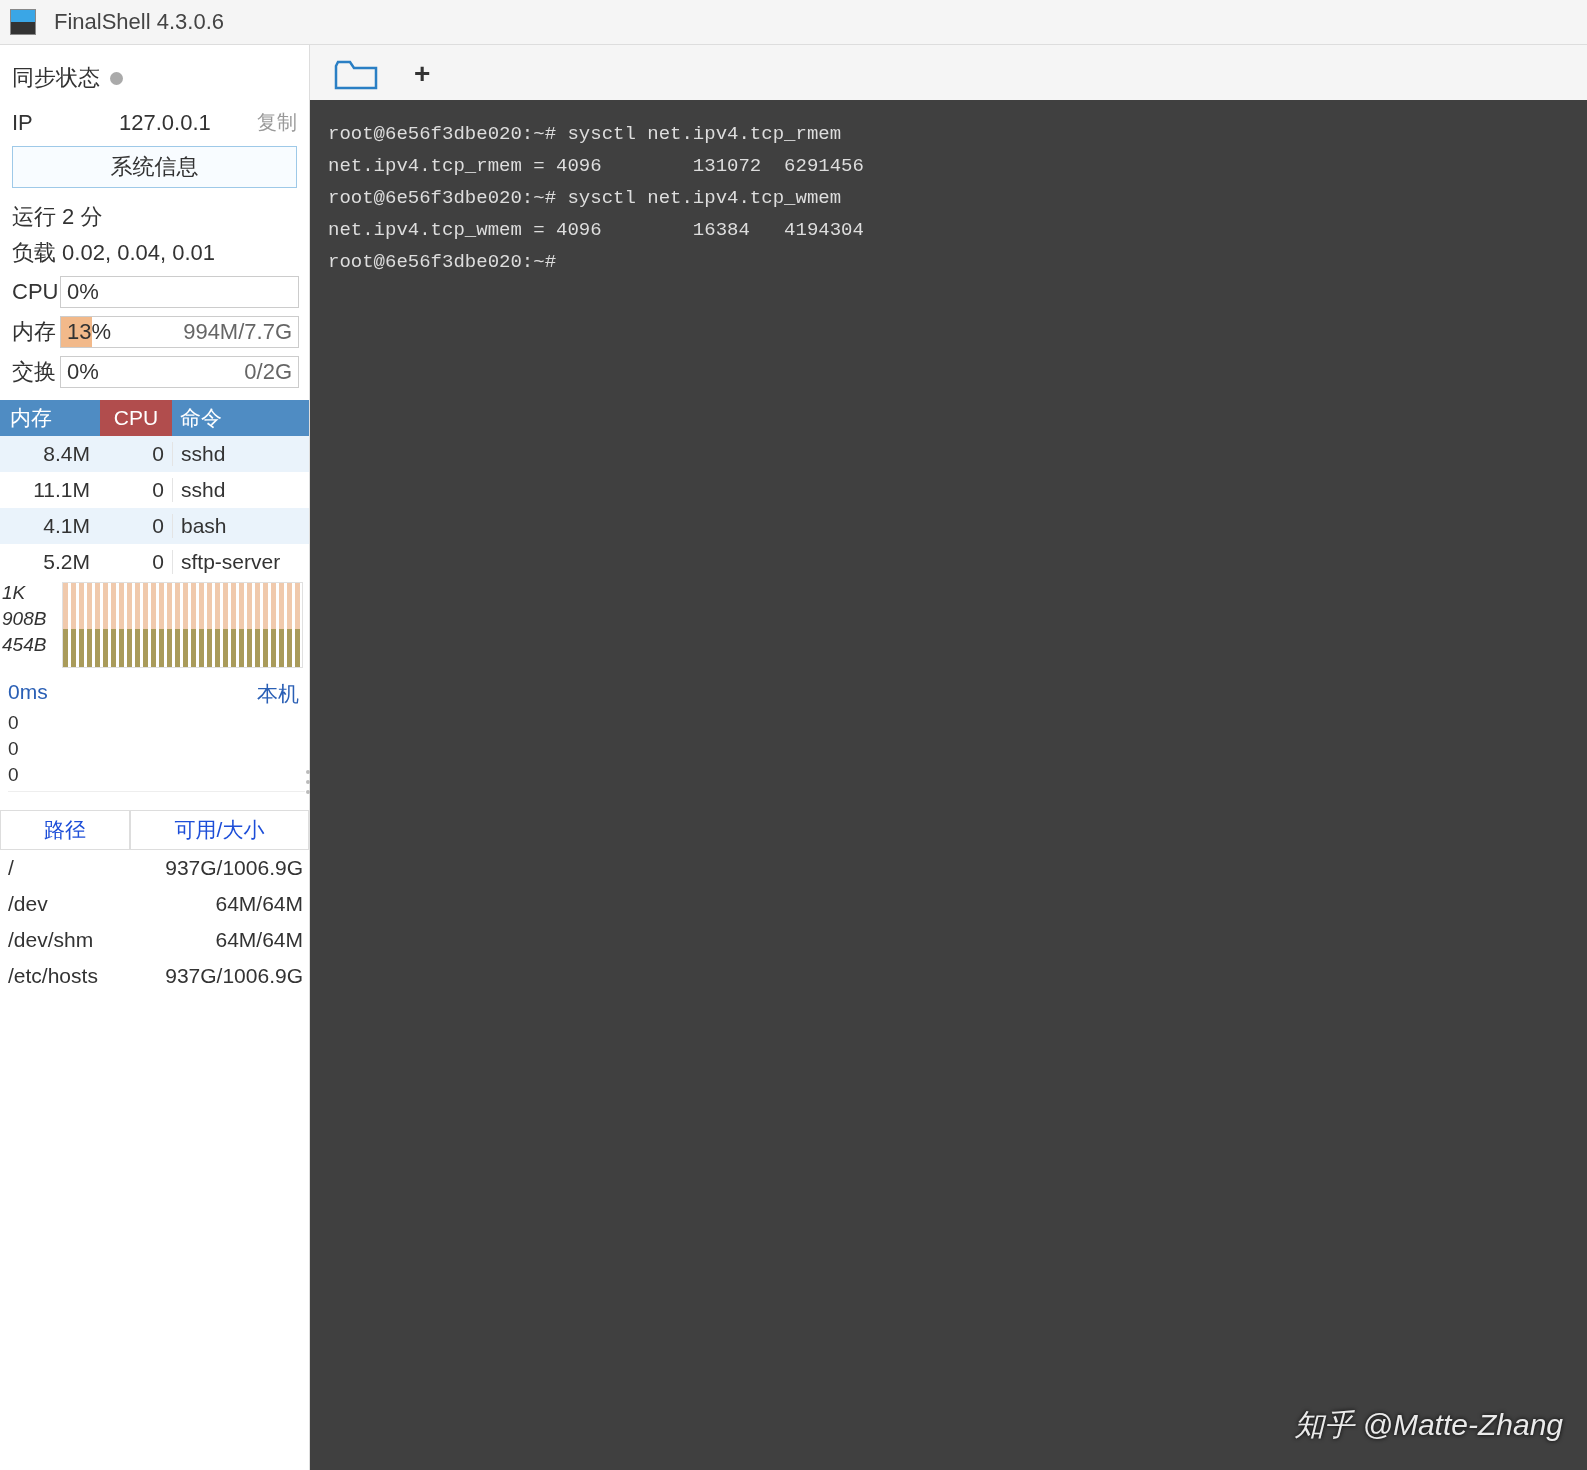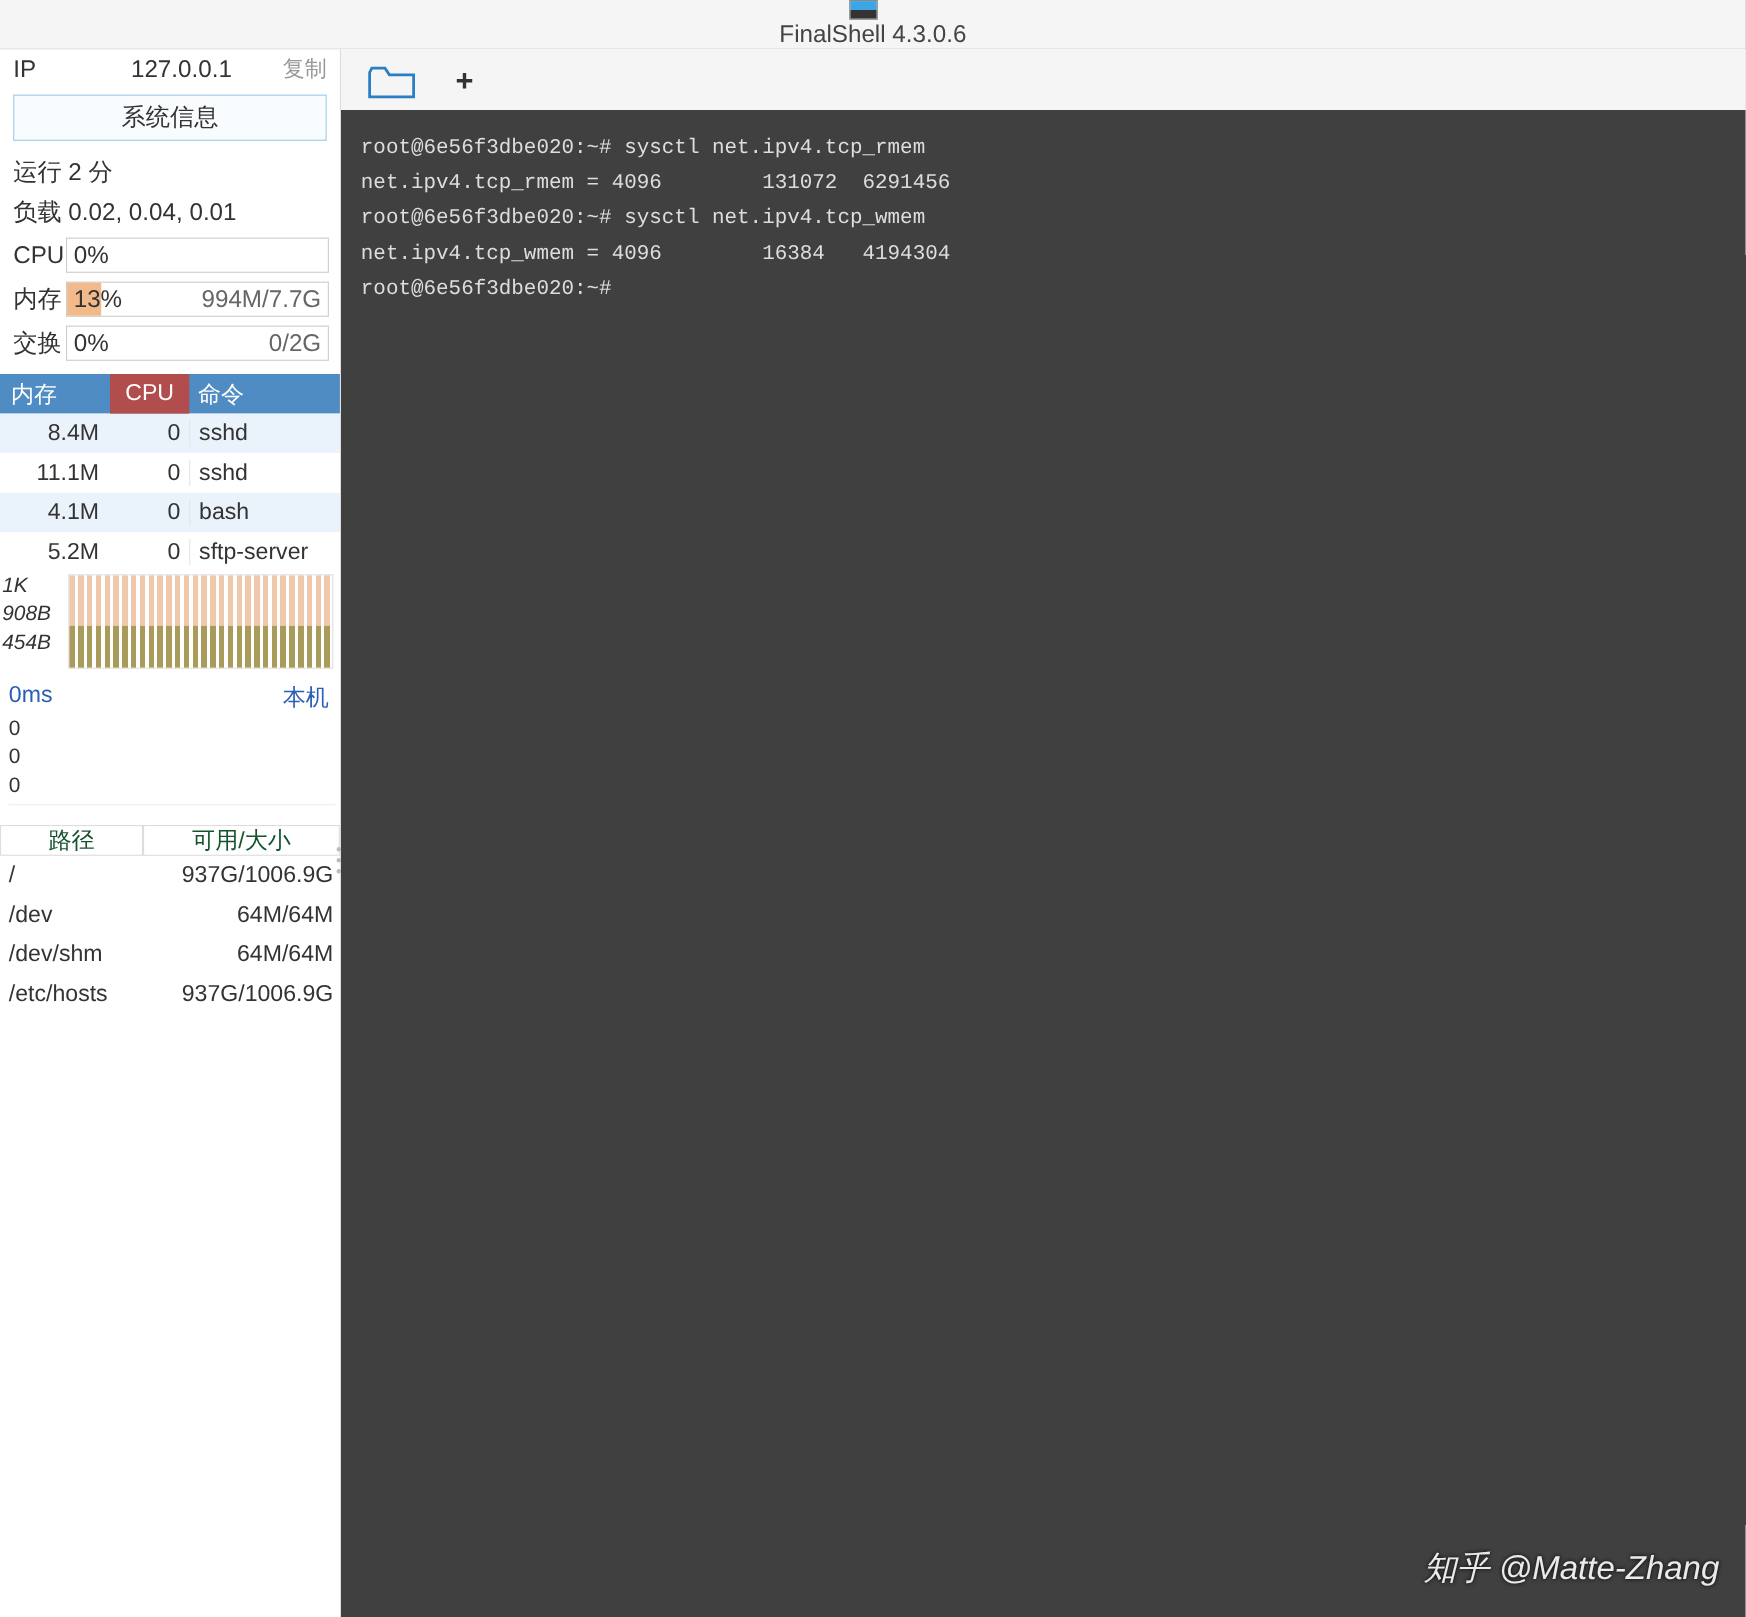--- a/index.html
+++ b/index.html
@@ -12,21 +12,20 @@
       overflow: hidden;
       position: relative;
     }
     .titlebar {
       height: 45px;
       background: #f5f5f5;
       border-bottom: 1px solid #ddd;
       display: flex;
       align-items: center;
       padding: 0 10px;
-      flex-direction: column;
     }
     .titlebar .app-icon {
       width: 26px; height: 26px;
       margin-right: 18px;
       background: linear-gradient(180deg,#3aa6e6 0%,#3aa6e6 50%,#333 50%,#333 100%);
       border: 1px solid #888;
     }
     .titlebar .title { font-size: 22px; color: #444; }
     .main { display: flex; height: calc(100% - 45px); }
     
@@ -110,21 +109,21 @@
       position:absolute; left:0; right:0; bottom:0; height:45%;
       background: repeating-linear-gradient(90deg,#a99b5a 0 5px,rgba(255,255,255,0.3) 5px 8px);
     }
     .ping-head{ display:flex; padding:10px 10px 2px 8px; font-size:21px; }
     .ping-ms{ color:#2a5fb5; }
     .ping-host{ margin-left:auto; color:#2a5fb5; cursor:pointer;}
     .ping-graph{ height:82px; margin:0 4px 0 8px; border-bottom:1px solid #eee; }
     .ping-zero{ font-size:19px; color:#333; line-height:26px; }
     
     .disk-table{ margin-top:18px; font-size:21px; }
-    .disk-head{ display:flex; height:28px; align-items:center; color:#14532d; }
+    .disk-head{ display:flex; height:40px; align-items:center; color:#1d4ed8; }
     .disk-head div{ border:1px solid #ddd; height:100%; display:flex; align-items:center; justify-content:center;}
     .dh1{ width:130px; }
     .dh2{ flex:1; }
     .disk-row{ display:flex; height:36px; align-items:center; color:#333; }
     .dr1{ width:130px; padding-left:8px; white-space:nowrap; overflow:hidden; text-overflow:ellipsis;}
     .dr2{ flex:1; text-align:right; padding-right:6px;}
     
     .rightpane{ flex:1; display:flex; flex-direction:column; background:#fff;}
     .tabbar{
       height:55px; display:flex; align-items:flex-end; background:#f5f5f5;
@@ -168,20 +167,24 @@
 </head>
 <body>
 
 <div class="titlebar">
   <div class="app-icon"></div>
   <div class="title">FinalShell 4.3.0.6</div>
 </div>
 
 <div class="main">
   <div class="sidebar">
+    <div class="sync-row">
+      <span>同步状态</span>
+      <span class="sync-dot"></span>
+    </div>
     <div class="ip-row">
       <span>IP</span>&nbsp;&nbsp;
       <span>127.0.0.1</span>
       <span class="ip-copy">复制</span>
     </div>
     <div class="sysinfo-btn">系统信息</div>
     <div class="txt-line">运行 2 分</div>
     <div class="txt-line">负载 0.02, 0.04, 0.01</div>
 
     <div class="stat-row">

